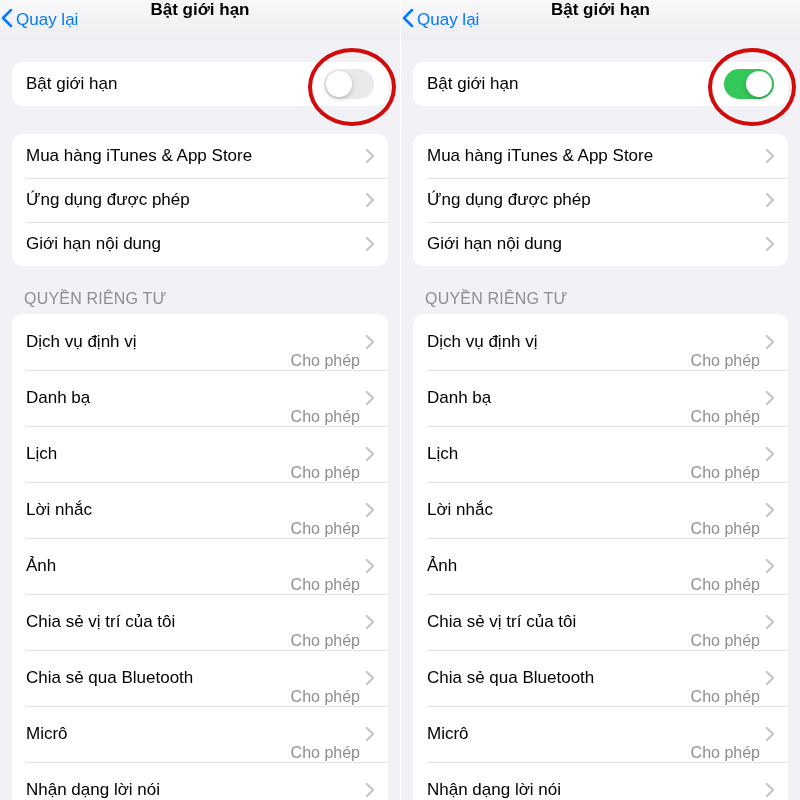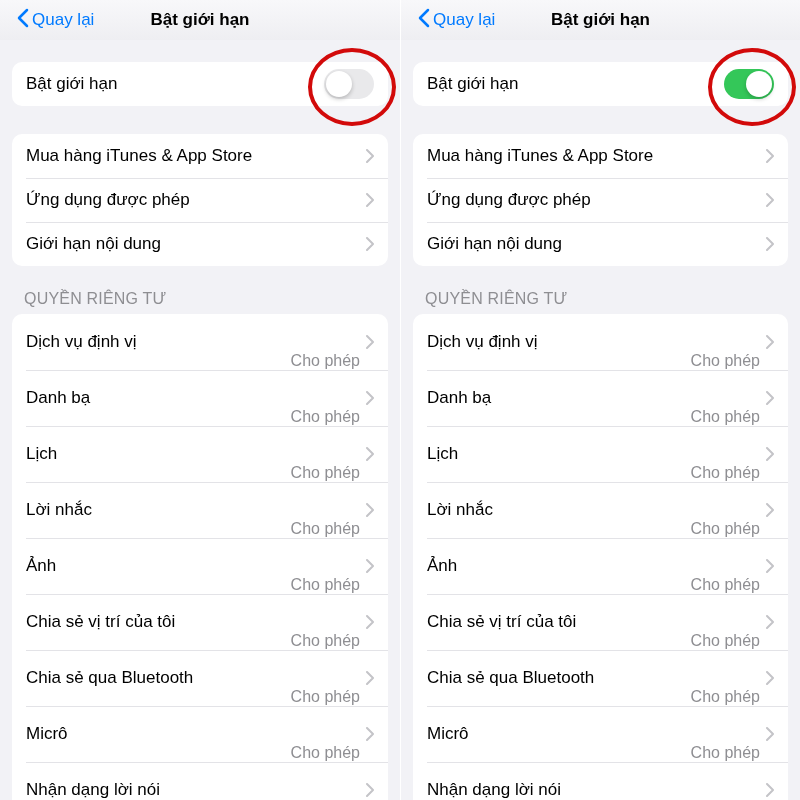--- a/index.html
+++ b/index.html
@@ -15,22 +15,21 @@
       width: 50%;
       height: 100%;
       background: #f2f2f6;
       position: relative;
       overflow: hidden;
     }
     .pane + .pane { border-left: 1px solid #fff; }
     .header {
       height: 40px;
       display: flex;
-      align-items: center;
-      padding: 0 16px;
+      padding: 0 0;
       background: linear-gradient(#f8f8fa, #eeeef2);
     }
     .back {
       display: flex;
       align-items: center;
       color: #007aff;
       font-size: 17px;
       gap: 2px;
     }
     .back svg { width: 14px; height: 20px; }

